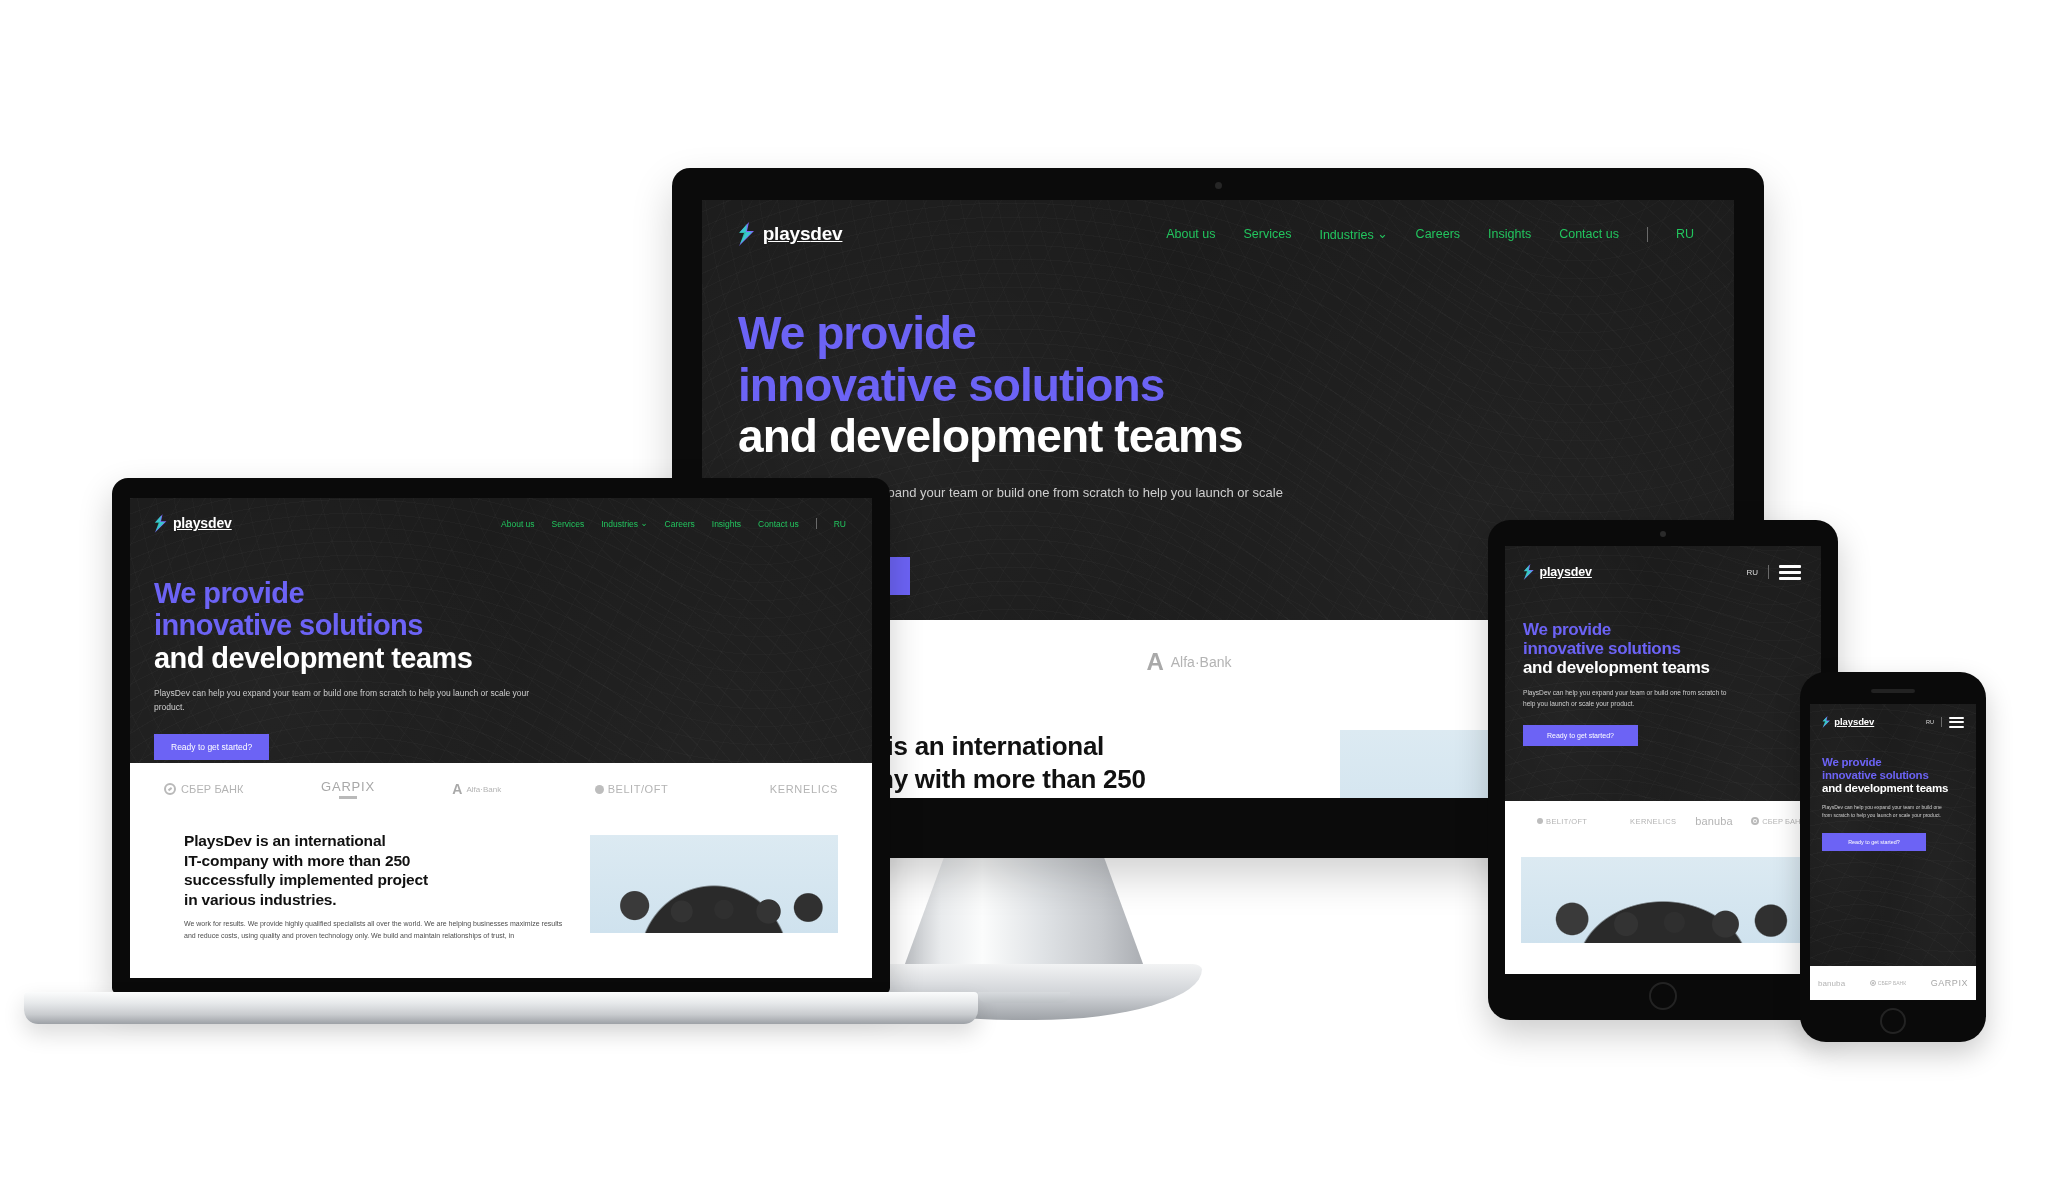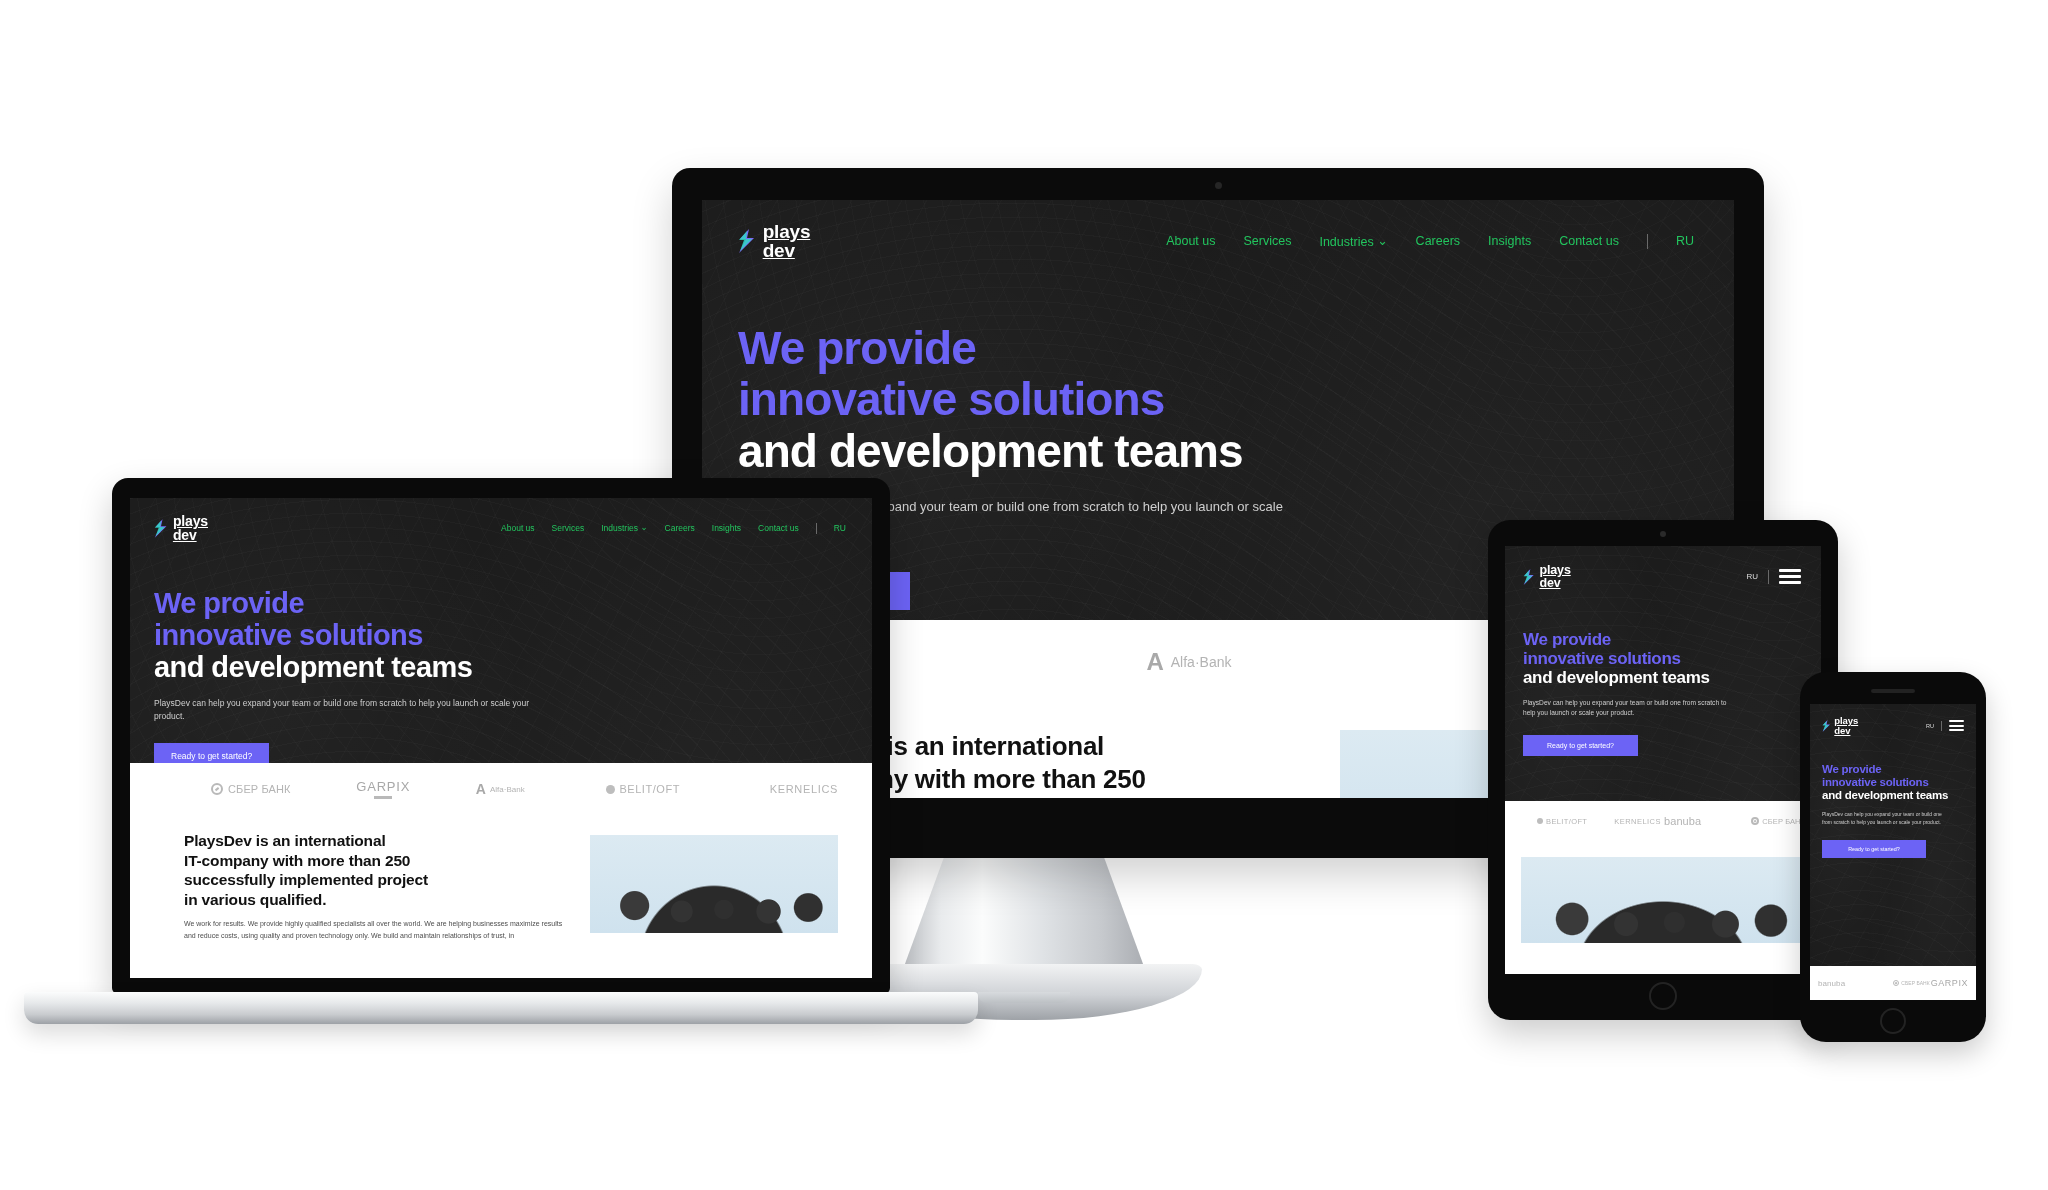--- a/index.html
+++ b/index.html
@@ -23,21 +23,21 @@
       radial-gradient(ellipse 60% 90% at 18% 40%, rgba(255,255,255,0.035), transparent 60%),
       radial-gradient(ellipse 70% 120% at 78% 62%, rgba(255,255,255,0.03), transparent 65%),
       repeating-radial-gradient(circle at 30% 120%, rgba(255,255,255,0.022) 0px, rgba(255,255,255,0.022) 1px, transparent 1px, transparent 14px),
       repeating-radial-gradient(circle at 85% -20%, rgba(255,255,255,0.018) 0px, rgba(255,255,255,0.018) 1px, transparent 1px, transparent 18px),
       repeating-linear-gradient(118deg, rgba(255,255,255,0.015) 0px, rgba(255,255,255,0.015) 1px, transparent 1px, transparent 22px),
       #1c1c1c;
   }
   .site-nav { position:relative; display:flex; align-items:center; justify-content:space-between; }
   .logo { display:flex; align-items:center; gap:.35em; color:#fff; font-weight:700; line-height:1.02; }
   .bolt { display:block; }
-  .logo-words { display:flex; flex-direction:column; letter-spacing:-0.01em; }
+  .logo-words { display:flex; flex-direction:row; letter-spacing:-0.01em; }
   .nav-links { display:flex; align-items:center; color:#d7d7d7; }
   .nav-links a { color:#22c55e; text-decoration:none; white-space:nowrap; }
   .nav-div { width:1px; background:#6a6a6a; }
   .chev { display:inline-block; transform:translateY(-1px); }
   .hero { position:relative; }
   .hero h1 { color:#fff; font-weight:700; letter-spacing:-0.02em; line-height:1.12; }
   .hero h1 .accent { color:#6C63F5; }
   .hero p { color:#cfcfcf; }
   .cta { display:inline-block; background:#6C63F5; color:#fff; text-align:center; border:none; font-weight:500; }
   .burger { display:flex; flex-direction:column; justify-content:space-between; }
@@ -48,21 +48,21 @@
   .logo-row { display:flex; align-items:center; justify-content:space-between; width:100%; height:100%; }
   .brand { color:#b4b4b4; white-space:nowrap; display:flex; align-items:center; font-weight:400; }
   .brand.garpix { color:#a8a8a8; letter-spacing:.06em; flex-direction:column; align-items:center; }
   .garpix-bar { background:#b9b9b9; margin-top:.18em; }
   .brand.alfa { font-weight:400; }
   .alfa-a { font-weight:700; color:#a9a9a9; }
   .dot-logo { border-radius:50%; background:#bdbdbd; flex:none; }
   .brand.belit { letter-spacing:.05em; font-weight:400;padding-left:16px; }
   .brand.kernelics { letter-spacing:.06em; font-weight:400;margin-left:24px; }
   .brand.banuba { font-weight:400; letter-spacing:.01em; }
-  .brand.sber { font-weight:400; letter-spacing:.01em;margin-left:47px; }
+  .brand.sber { font-weight:400; letter-spacing:.01em; }
   .sber-ring { border:2px solid #b9b9b9; border-radius:50%; flex:none; position:relative; }
   .sber-ring::after{ content:""; position:absolute; left:50%; top:50%; width:55%; height:2px; background:#b9b9b9; transform:translate(-45%,-50%) rotate(-38deg); }
 
   .about { display:flex; background:#fff; }
   .about h2 { color:#111; font-weight:700; letter-spacing:-0.01em; line-height:1.26; }
   .about .body { color:#4d4d4d; }
   .team-photo {
     background:
       radial-gradient(circle at 18% 72%, #3a3a3a 0 6.5%, transparent 7%),
       radial-gradient(circle at 37% 78%, #333 0 6%, transparent 6.5%),
@@ -309,21 +309,21 @@
             </span>
           </div>
         </div>
 
         <div class="about" style="position:absolute;left:0;right:0;top:317px;bottom:0;">
           <div style="flex:1;min-width:0;padding-left:20px;">
             <h2>
               <span>PlaysDev is an international</span><br>
               <span>IT-company with more than 250</span><br>
               <span>successfully implemented project</span><br>
-              <span>in various qualified.</span>
+              <span>in various industries.</span>
             </h2>
             <p class="body">We work for results. We provide highly qualified specialists all over the world. We are helping businesses maximize results and reduce costs, using quality and proven technology only. We build and maintain relationships of trust, in</p>
           </div>
           <div class="team-photo" style="width:248px;height:98px;flex:none;margin-top:4px;"></div>
         </div>
       </div>
     </div>
   </div>
   <div id="laptop-base"></div>
   <div id="laptop-notch"></div>

